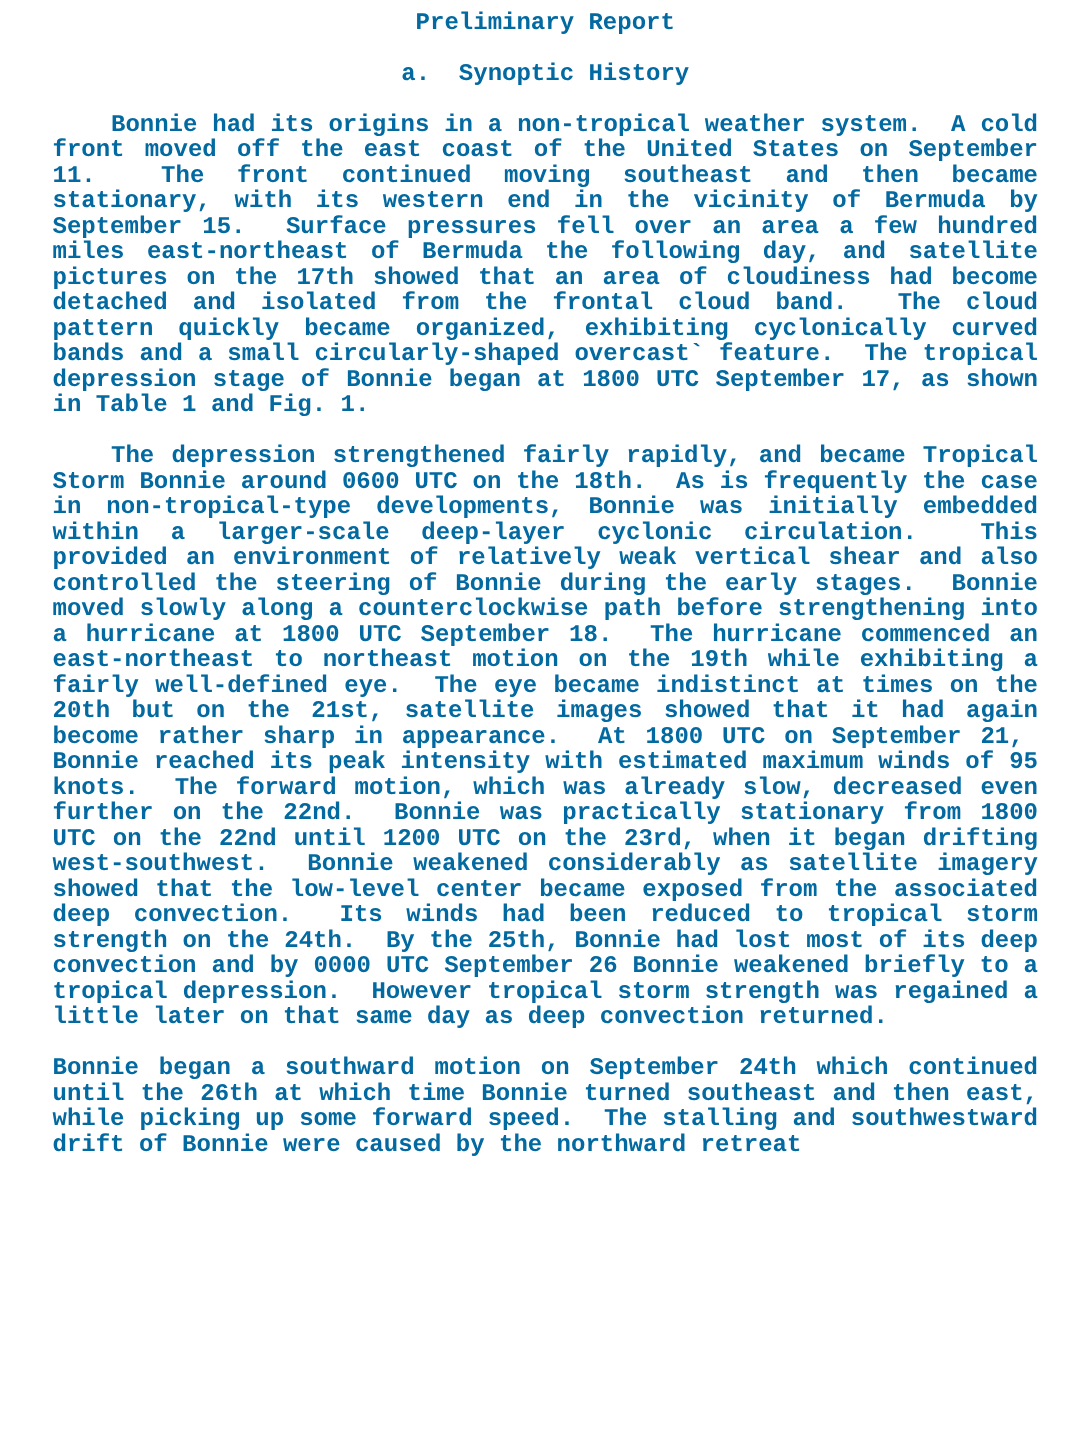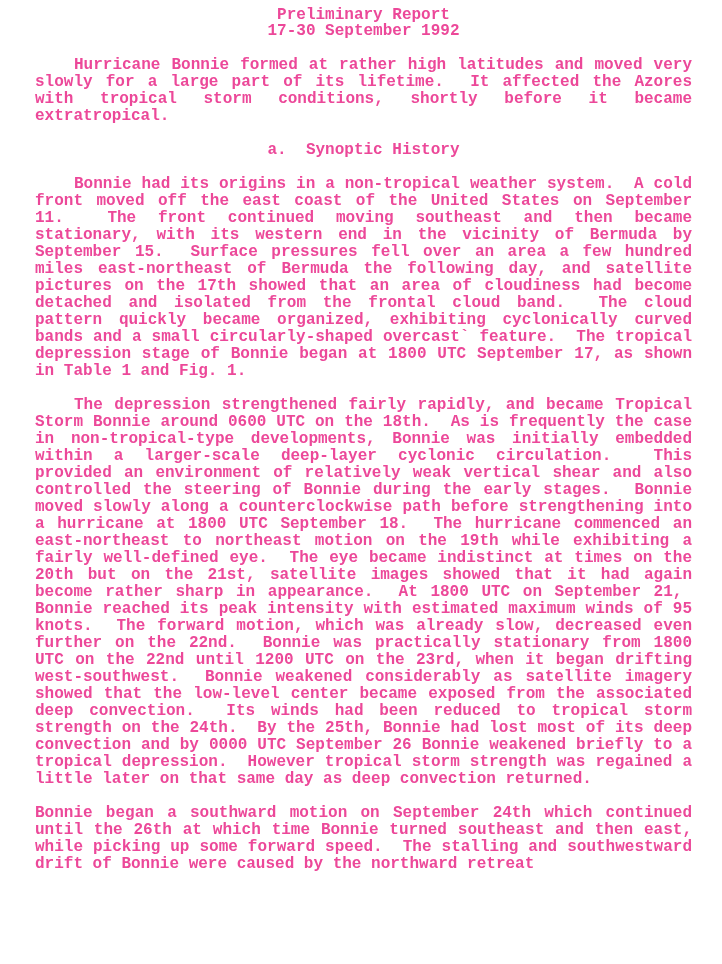--- a/index.html
+++ b/index.html
@@ -7,21 +7,21 @@
     padding: 0;
     background: #ffffff;
   }
   .page {
     position: relative;
     width: 722px;
     height: 964px;
     box-sizing: border-box;
     padding: 7px 30px 0 35px;
     background: #ffffff;
-    color: #ec4899;
+    color: #0369a1;
     font-family: "Liberation Mono", "DejaVu Sans Mono", monospace;
     font-weight: bold;
     font-size: 16px;
     line-height: 17px;
     overflow: hidden;
     -webkit-font-smoothing: antialiased;
   }
   .title-block {
     text-align: center;
     line-height: 16px;
@@ -39,24 +39,22 @@
     text-align: center;
   }
 </style>
 </head>
 <body>
 
 <div class="page">
 
   <div class="title-block">
     <div>Preliminary Report</div>
-    <div>17-30 September 1992</div>
   </div>
 
-  <p class="para indent-first">Hurricane Bonnie formed at rather high latitudes and moved very slowly for a large part of its lifetime.&nbsp; It affected the Azores with tropical storm conditions, shortly before it became extratropical.</p>
 
   <p class="section-heading">a.&nbsp; Synoptic History</p>
 
   <p class="para indent-first">Bonnie had its origins in a non-tropical weather system.&nbsp; A cold front moved off the east coast of the United States on September 11.&nbsp; The front continued moving southeast and then became stationary, with its western end in the vicinity of Bermuda by September 15.&nbsp; Surface pressures fell over an area a few hundred miles east-northeast of Bermuda the following day, and satellite pictures on the 17th showed that an area of cloudiness had become detached and isolated from the frontal cloud band.&nbsp; The cloud pattern quickly became organized, exhibiting cyclonically curved bands and a small circularly-shaped overcast` feature.&nbsp; The tropical depression stage of Bonnie began at 1800 UTC September 17, as shown in Table 1 and Fig. 1.</p>
 
   <p class="para indent-first">The depression strengthened fairly rapidly, and became Tropical Storm Bonnie around 0600 UTC on the 18th.&nbsp; As is frequently the case in non-tropical-type developments, Bonnie was initially embedded within a larger-scale deep-layer cyclonic circulation.&nbsp; This provided an environment of relatively weak vertical shear and also controlled the steering of Bonnie during the early stages.&nbsp; Bonnie moved slowly along a counterclockwise path before strengthening into a hurricane at 1800 UTC September 18.&nbsp; The hurricane commenced an east-northeast to northeast motion on the 19th while exhibiting a fairly well-defined eye.&nbsp; The eye became indistinct at times on the 20th but on the 21st, satellite images showed that it had again become rather sharp in appearance.&nbsp; At 1800 UTC on September 21,&nbsp; Bonnie reached its peak intensity with estimated maximum winds of 95 knots.&nbsp; The forward motion, which was already slow, decreased even further on the 22nd.&nbsp; Bonnie was practically stationary from 1800 UTC on the 22nd until 1200 UTC on the 23rd, when it began drifting west-southwest.&nbsp; Bonnie weakened considerably as satellite imagery showed that the low-level center became exposed from the associated deep convection.&nbsp; Its winds had been reduced to tropical storm strength on the 24th.&nbsp; By the 25th, Bonnie had lost most of its deep convection and by 0000 UTC September 26 Bonnie weakened briefly to a tropical depression.&nbsp; However tropical storm strength was regained a little later on that same day as deep convection returned.</p>
 
   <p class="para">Bonnie began a southward motion on September 24th which continued until the 26th at which time Bonnie turned southeast and then east, while picking up some forward speed.&nbsp; The stalling and southwestward drift of Bonnie were caused by the northward retreat</p>
 
 </div>

